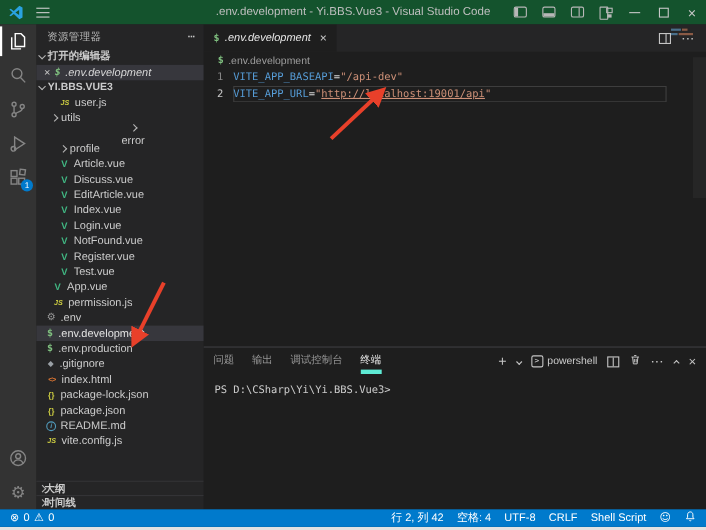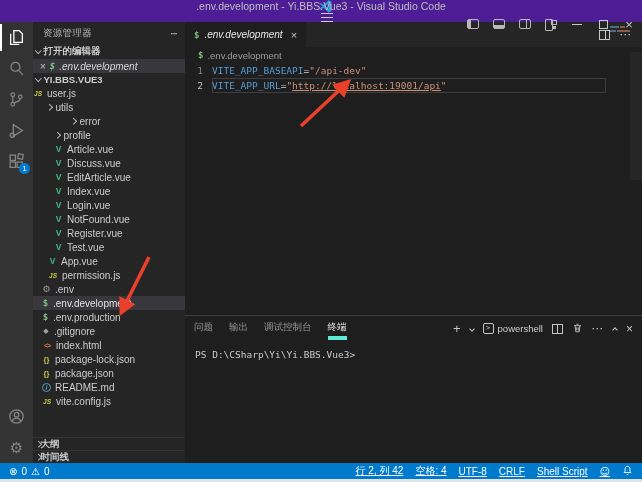--- a/index.html
+++ b/index.html
@@ -3,21 +3,21 @@
 <meta charset="utf-8">
 <style>
   * { box-sizing: border-box; margin: 0; padding: 0; }
   html,body { width:642px; height:482px; }
   body {
     position:relative; overflow:hidden; background:#1e1e1e;
     font-family:"Liberation Sans","DejaVu Sans",sans-serif;
     -webkit-font-smoothing:antialiased; cursor:default;
   }
   
-  .titlebar { position:absolute; top:0; left:0; right:0; height:22px; background:#4c1d95; display:flex; align-items:center; color:#cccccc; z-index:5;flex-direction:column;}
+  .titlebar { position:absolute; top:0; left:0; right:0; height:22px; background:#14532d; display:flex; align-items:center; color:#cccccc; z-index:5;}
   .tb-logo { margin-left:8px; display:flex; align-items:center; }
   .tb-menu { margin-left:12px; width:12px; height:9px; position:relative; }
   .tb-menu::before { content:""; position:absolute; left:0; right:0; top:0; height:1px; background:#cccccc; box-shadow:0 4px 0 #cccccc, 0 8px 0 #cccccc; }
   .tb-title { position:absolute; left:0; right:0; text-align:center; font-size:10.5px; color:#bfbfbf; pointer-events:none; }
   .tb-controls { margin-left:auto; display:flex; align-items:center; height:100%; }
   .tb-btn { width:26px; height:22px; display:flex; align-items:center; justify-content:center; color:#c8c8c8; }
   .lay { width:12px; height:10px; border:1px solid #b8b8b8; border-radius:2px; position:relative; }
   .lay-left::before { content:""; position:absolute; left:0; top:0; bottom:0; width:3px; background:#b8b8b8; }
   .lay-bottom::before { content:""; position:absolute; left:0; right:0; bottom:0; height:3px; background:#b8b8b8; }
   .lay-right::before { content:""; position:absolute; right:0; top:0; bottom:0; width:3px; border-left:1px solid #b8b8b8; }
@@ -99,21 +99,21 @@
   .chev-s { width:4px; height:4px; border-right:1px solid #c5c5c5; border-bottom:1px solid #c5c5c5; display:inline-block; }
   .chev-s.down { transform:rotate(45deg); }
   .chev-s.up { transform:rotate(-135deg); margin-top:3px; }
   .shell-box { display:flex; align-items:center; gap:4px; font-size:9.5px; color:#cccccc; }
   .box-gt { width:11px; height:11px; border:1px solid #c5c5c5; border-radius:2px; font-size:7px; line-height:9px; text-align:center; font-family:"DejaVu Sans Mono",monospace; }
   .panel-close { font-size:12px; }
   .panel-body { padding:8px 0 0 10px; font-family:"DejaVu Sans Mono",monospace; font-size:9.5px; color:#cccccc; }
   
   .statusbar { position:absolute; left:0; right:0; bottom:3px; height:16px; background:#007acc; color:#ffffff; display:flex; align-items:center; font-size:10px; padding:0 9px; z-index:6; }
   .sb-group { display:flex; align-items:center; gap:4px; }
-  .sb-right { margin-left:auto; display:flex; align-items:center; gap:12px;text-decoration:underline; }
+  .sb-right { margin-left:auto; display:flex; align-items:center; gap:12px; }
   .sb-ic { font-family:"DejaVu Sans",sans-serif; font-size:10px; }
   .bottom-strip { position:absolute; left:0; right:0; bottom:0; height:3px; background:#e2e2e2; }
   
   .arrows { position:absolute; inset:0; z-index:40; pointer-events:none; }
 </style>
 </head>
 <body>
 
 <div class="titlebar">
   <span class="tb-logo">
@@ -204,29 +204,29 @@
   <div class="oe-item">
     <span class="oe-close">×</span>
     <span class="fi ic-shell">$</span>
     <span>.env.development</span>
   </div>
   <div class="sec-head proj-head">
     <span class="chev down"></span>
     <span>YI.BBS.VUE3</span>
   </div>
   <div class="tree">
-      <div class="tree-row" style="">
+      <div class="tree-row" style="padding-left: 21px;">
         <span class="fi ic-js" style="width: 10px;">JS</span>
         <span>user.js</span>
       </div>
       <div class="tree-row" style="padding-left: 14px;">
         <span class="chev right"></span>
         <span>utils</span>
       </div>
-      <div class="tree-row" style="padding-left: 38px;">
+      <div class="tree-row" style="padding-left: 24px; flex-direction: column;">
         <span class="chev right"></span>
         <span>error</span>
       </div>
       <div class="tree-row" style="padding-left: 22px;">
         <span class="chev right"></span>
         <span>profile</span>
       </div>
       <div class="tree-row" style="padding-left: 21px;">
         <span class="fi ic-vue" style="width: 9px;">V</span>
         <span>Article.vue</span>

